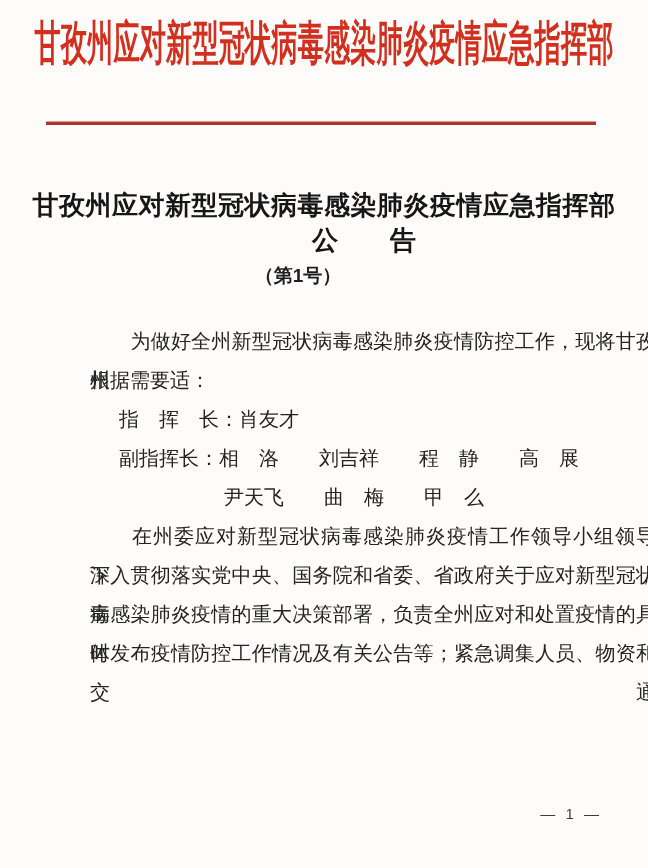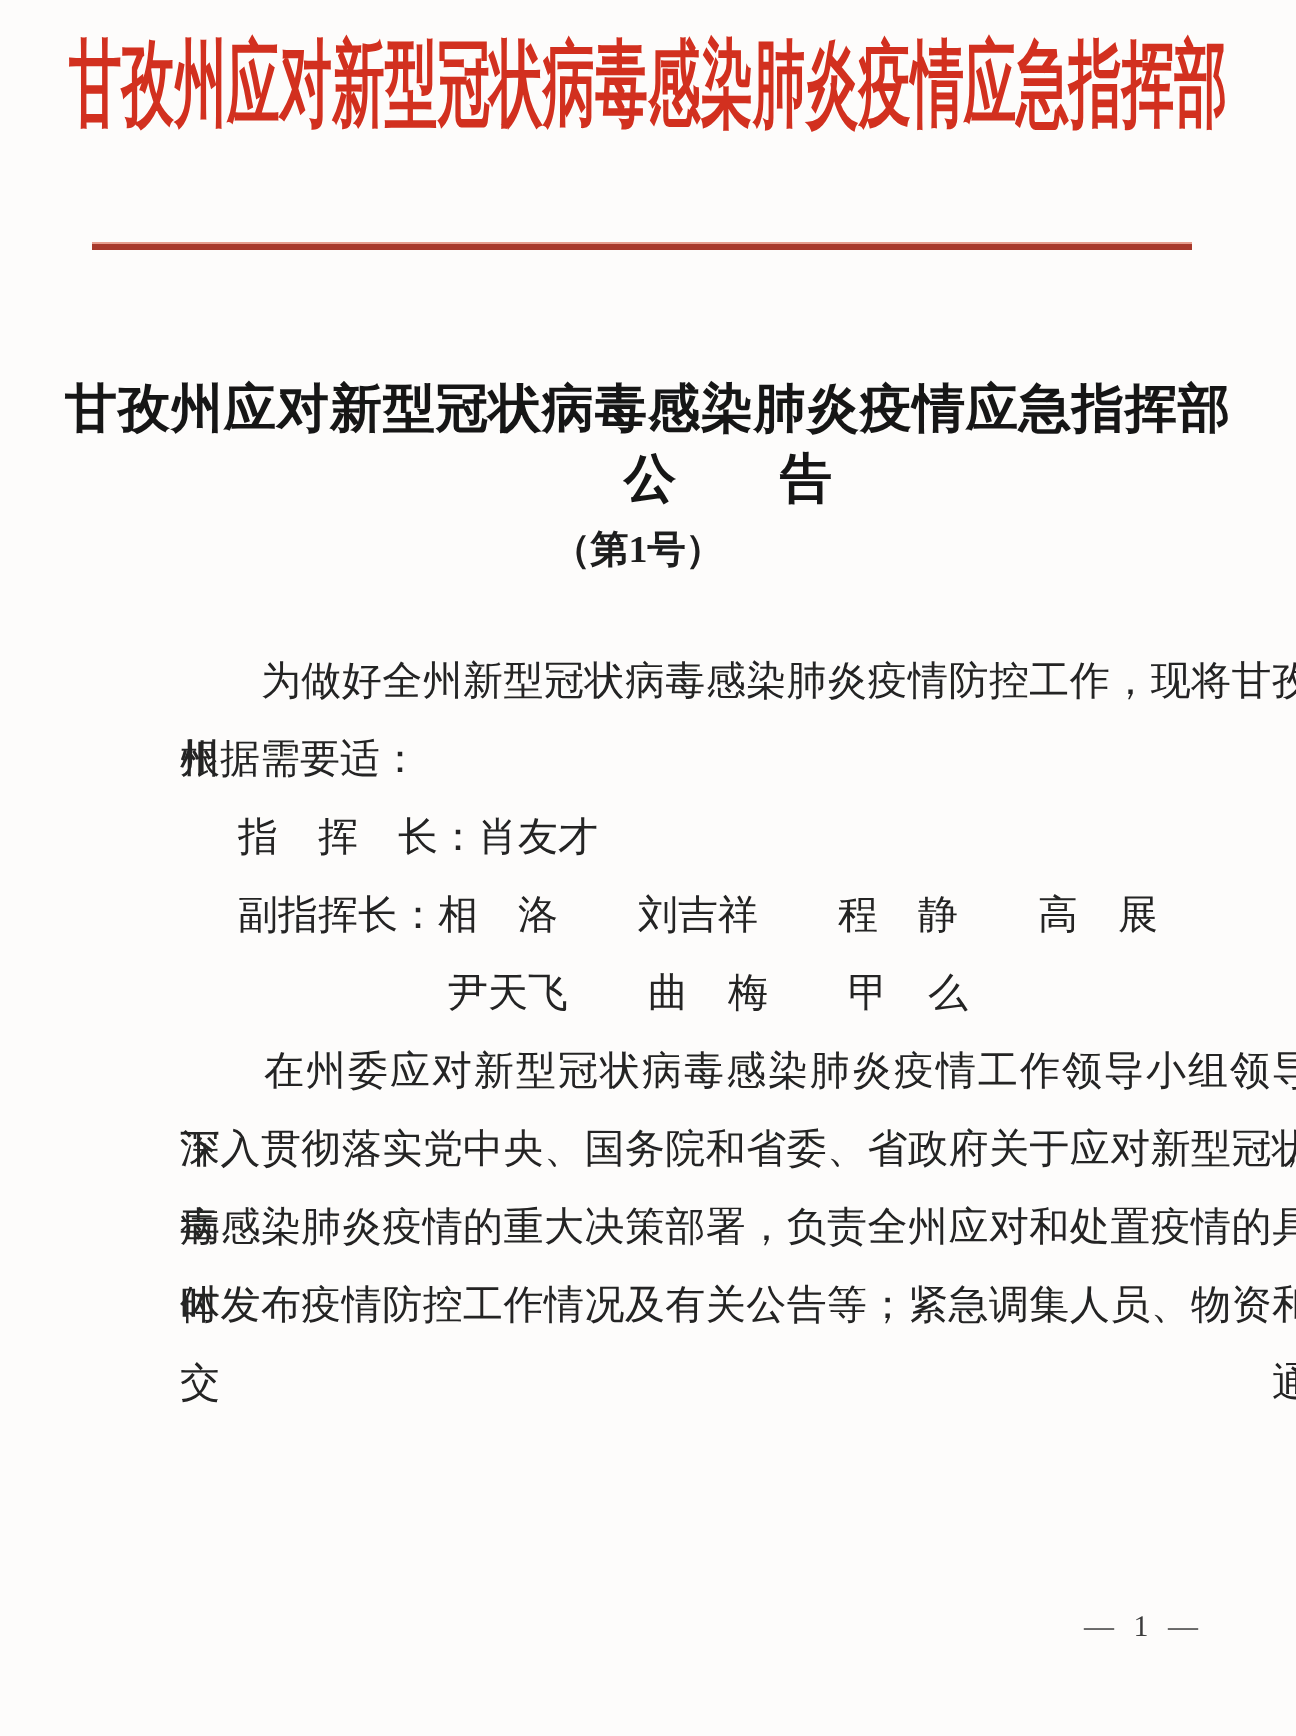--- a/index.html
+++ b/index.html
@@ -8,21 +8,21 @@
     --title-black:#161616;
     --body-text:#242424;
     --page-bg:#fdfcfb;
   }
   html,body{margin:0;padding:0;background:#e9e9e9;}
   .page{
     position:relative;
     width:648px;height:868px;
     margin:0 auto;
     background:var(--page-bg);
-    font-family:Liberation Serif, serif;
+    font-family:Liberation Sans, sans-serif;
     overflow:hidden;
   }
   
   .red-header{
     position:absolute;top:12px;left:0;width:648px;
     display:flex;justify-content:center;
   }
   .red-header-text{
     white-space:nowrap;
     font-weight:bold;
@@ -54,21 +54,20 @@
     font-size:26px;line-height:38px;
     color:var(--title-black);
     padding-left:40px;
   }
   .doc-number{
     position:absolute;top:262px;left:0;width:596px;
     text-align:center;
     font-weight:bold;
     font-size:19px;line-height:28px;
     color:#1e1e1e;
-    margin-left:21px;
   }
   .body-text{
     position:absolute;top:322px;left:42px;width:566px;
     font-size:20px;
     color:var(--body-text);
     margin-left:48px;
   }
   .line{
     height:39px;line-height:39px;
     white-space:nowrap;

